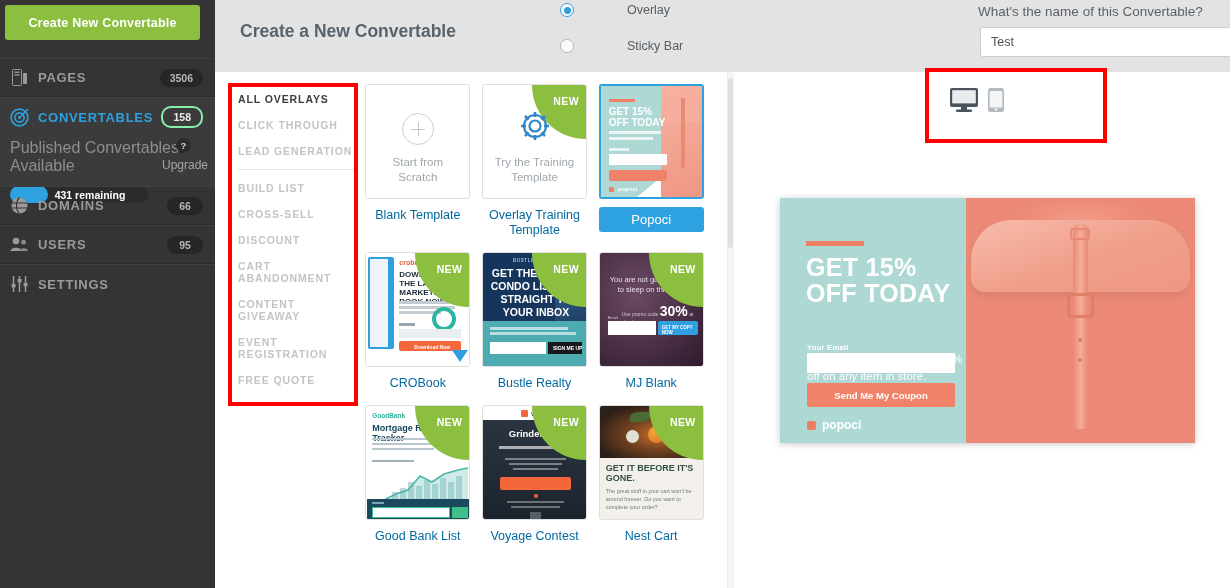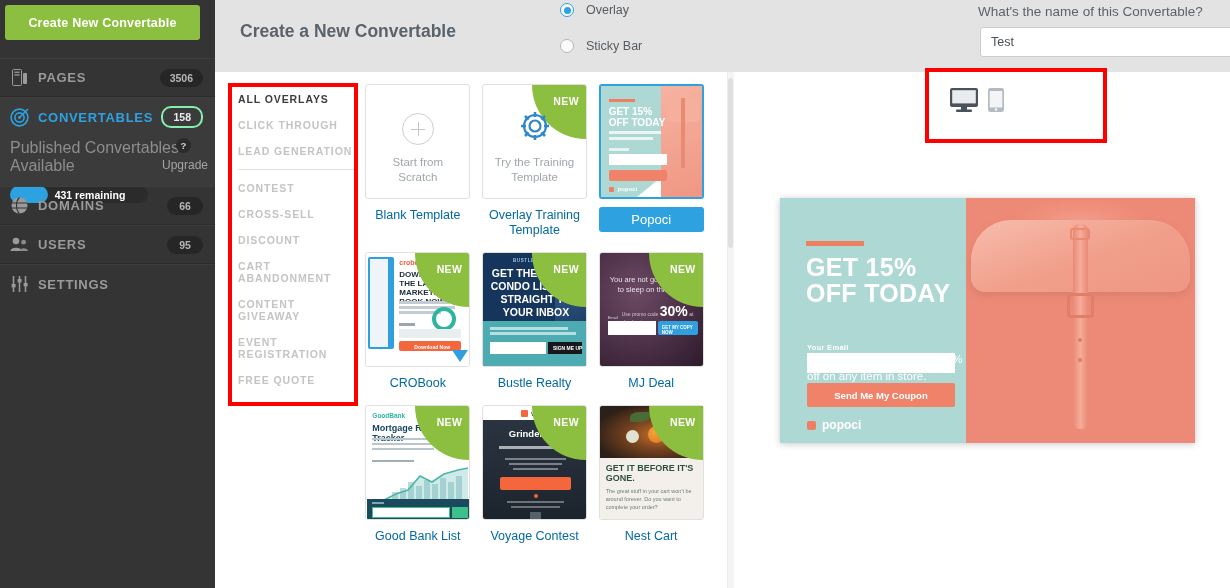--- a/index.html
+++ b/index.html
@@ -97,21 +97,21 @@
   .radio-item:nth-child(1) { top: 3px; }
   .radio-item:nth-child(2) { top: 39px; }
   .rdo {
     width: 14px; height: 14px; border-radius: 50%;
     border: 1px solid #b7b7b7; background: #fbfbfb;
     display:flex; align-items:center; justify-content:center;
     margin-right: 12px;
   }
   .rdo.on { border-color: #2ea1e0; }
   .rdo.on::after { content:''; width:7px; height:7px; border-radius:50%; background:#2ea1e0; }
-  .radio-lbl { font-size: 12.5px; color: #555d63; }
+  .radio-lbl { font-size: 12.5px; color: #555d63; margin-left: 41px; }
 
   .name-label {
     position: absolute; left: 763px; top: 4px;
     font-size: 13.5px; color: #5b636a; font-weight: normal;
   }
   .name-input {
     position: absolute; left: 765px; top: 27px; width: 279px; height: 30px;
     border: 1px solid #cdcdcd; border-radius: 3px; background: #ffffff;
     font-size: 12.5px; color: #4b5257; padding: 0 10px;
     font-family: "Liberation Sans", sans-serif;
@@ -391,21 +391,21 @@
 
   </div>
 
   <div class="mid">
 
     <div class="cat-list">
       <div class="cat-item sel">ALL OVERLAYS</div>
       <div class="cat-item">CLICK THROUGH</div>
       <div class="cat-item">LEAD GENERATION</div>
       <div class="cat-sep"></div>
-      <div class="cat-item">CONTEST</div>
+      <div class="cat-item">BUILD LIST</div>
       <div class="cat-item">CROSS-SELL</div>
       <div class="cat-item">DISCOUNT</div>
       <div class="cat-item">CART ABANDONMENT</div>
       <div class="cat-item">CONTENT GIVEAWAY</div>
       <div class="cat-item">EVENT REGISTRATION</div>
       <div class="cat-item">FREE QUOTE</div>
     </div>
 
     <div class="tpl-grid">
 
@@ -511,21 +511,21 @@
               <div class="t" style="inset:0;background:radial-gradient(ellipse at 35% 35%,#6b4a63 0%,#4a2f46 55%,#2d1b2b 100%);"></div>
               <div class="t" style="left:10px;top:22px;width:85px;color:#e8dfe8;font-size:7.5px;line-height:10px;text-align:center;">You are not going to want to sleep on this deal!</div>
               <div class="t" style="left:22px;top:50px;color:#cfc2cf;font-size:5px;">Use promo code <b style="font-size:14px;color:#fff;margin-top:13px;">30%</b> at checkout</div>
               <div class="t" style="left:8px;top:62px;color:#d8cdd8;font-size:4px;">Email</div>
               <div class="t" style="left:8px;top:68px;width:48px;height:14px;background:#fff;"></div>
               <div class="t" style="left:58px;top:68px;width:40px;height:14px;background:#2f9fe0;border-radius:2px;"></div>
               <div class="t" style="left:62px;top:72px;color:#fff;font-size:4.5px;font-weight:bold;">GET MY COPY NOW</div>
             </div>
             <div class="newbadge">NEW</div>
           </div>
-          <div class="tpl-caption">MJ Deal</div>
+          <div class="tpl-caption">MJ Blank</div>
         </div>
       </div>
 
       <div class="tpl-row" style="margin-top:14px;">
 
         <div class="tpl-cell">
           <div class="tpl-thumb">
             <div class="mini">
               <div class="t" style="inset:0;background:#ffffff;"></div>
               <div class="t" style="left:6px;top:6px;color:#2cb5a0;font-size:6.5px;font-weight:bold;">GoodBank</div>

